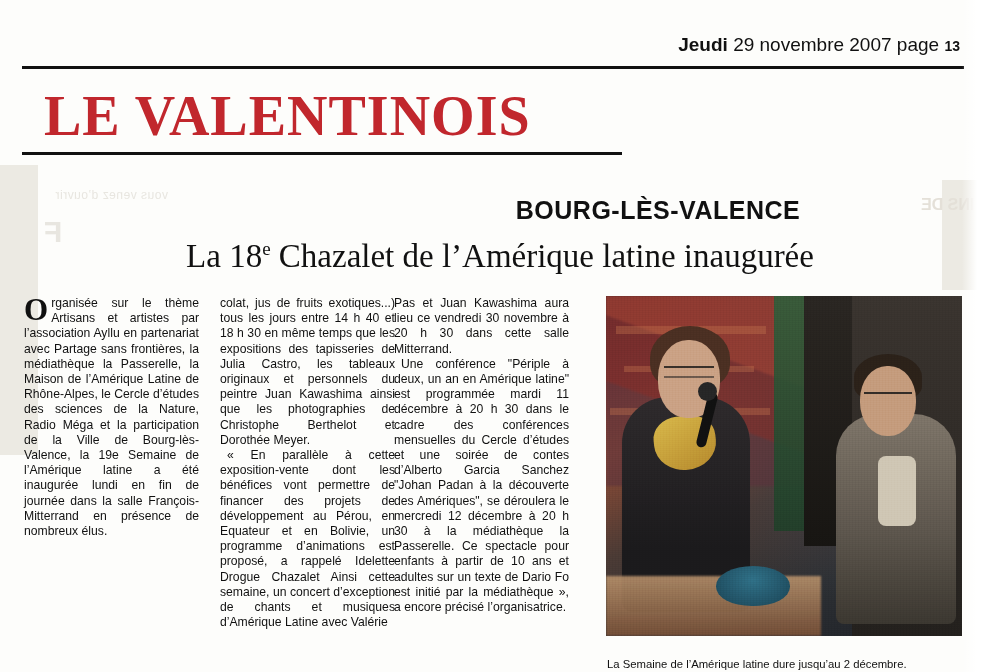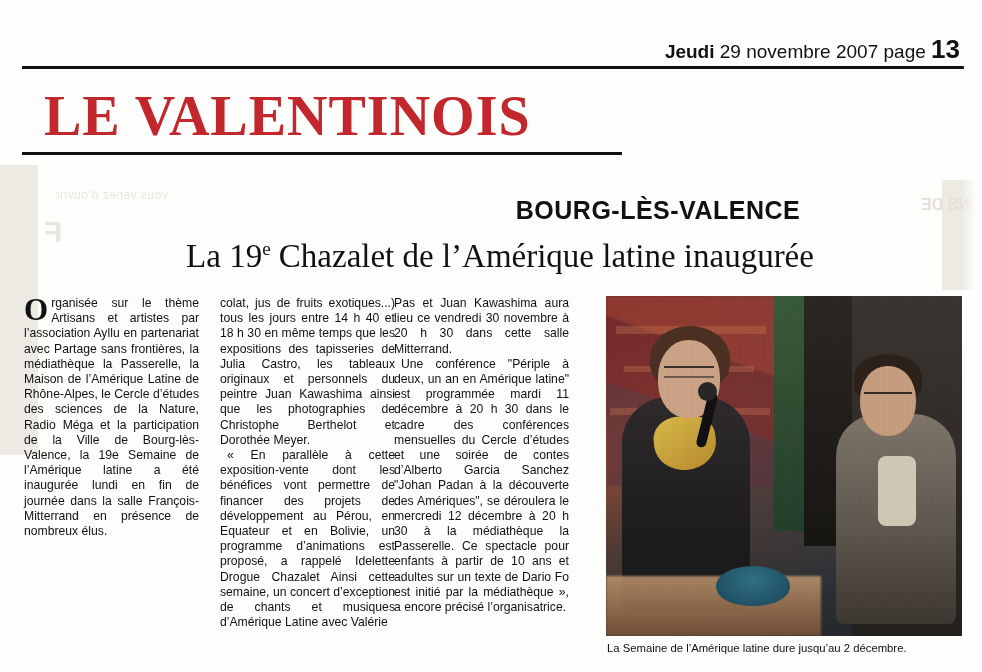--- a/index.html
+++ b/index.html
@@ -56,21 +56,21 @@
 
   
   .dateline {
     position: absolute;
     right: 22px; top: 34px;
     font-size: 19px;
     color: #111;
     white-space: nowrap;
   }
   .dateline .bold { font-weight: bold; margin-top: 48px; }
-  .dateline .pagenum { font-weight: bold; font-size: 26px; margin-top: 34px; }
+  .dateline .pagenum { font-weight: bold; font-size: 14px; margin-top: 34px; }
 
   .rule-top {
     position: absolute;
     left: 22px; right: 18px; top: 66px;
     height: 3px;
     background: #111;
   }
 
   .masthead-title {
     position: absolute;
@@ -298,21 +298,21 @@
   }
   .grain {
     position: absolute; inset: 0;
     background-image:
       repeating-linear-gradient(0deg, rgba(255,255,255,.035) 0 1px, rgba(0,0,0,0) 1px 2px),
       repeating-linear-gradient(90deg, rgba(0,0,0,.03) 0 1px, rgba(0,0,0,0) 1px 3px);
     mix-blend-mode: overlay;
   }
   .caption {
     position: absolute;
-    left: 607px; top: 642px;
+    left: 607px; top: 658px;
     width: 356px;
     font-size: 11.3px;
     color: #111;
     font-family: "Liberation Sans", sans-serif;
   }
   
   .tear {
     position: absolute;
     right: 0; top: 0; width: 20px; height: 672px;
     background: linear-gradient(90deg, rgba(255,255,255,0), #ffffff 75%);
@@ -336,21 +336,21 @@
     <span class="pagenum">13</span>
   </div>
 
   <div class="rule-top"></div>
 
   <div class="masthead-title">LE VALENTINOIS</div>
   <div class="rule-masthead"></div>
 
   <div class="kicker">BOURG-LÈS-VALENCE</div>
   <div class="headline">
-    <span>La 19</span><sup>e</sup><span> Chazalet de l’Amérique latine inaugurée</span>
+    <span>La 18</span><sup>e</sup><span> Chazalet de l’Amérique latine inaugurée</span>
   </div>
 
   <div class="columns">
 
     <div class="col col-1">
       <p><span class="dropcap">O</span><span>rganisée sur le thème Artisans et artistes par l’association Ayllu en partenariat avec Partage sans frontières, la médiathèque la Passerelle, la Maison de l’Amérique Latine de Rhône-Alpes, le Cercle d’études des sciences de la Nature, Radio Méga et la participation de la Ville de Bourg-lès-Valence, la 19e Semaine de l’Amérique latine a été inaugurée lundi en fin de journée dans la salle François-Mitterrand en présence de nombreux élus.</span></p>
     </div>
 
     <div class="col col-2">
       <p>colat, jus de fruits exotiques...) tous les jours entre 14 h 40 et 18 h 30 en même temps que les expositions des tapisseries de Julia Castro, les tableaux originaux et personnels du peintre Juan Kawashima ainsi que les photographies de Christophe Berthelot et Dorothée Meyer.</p>

